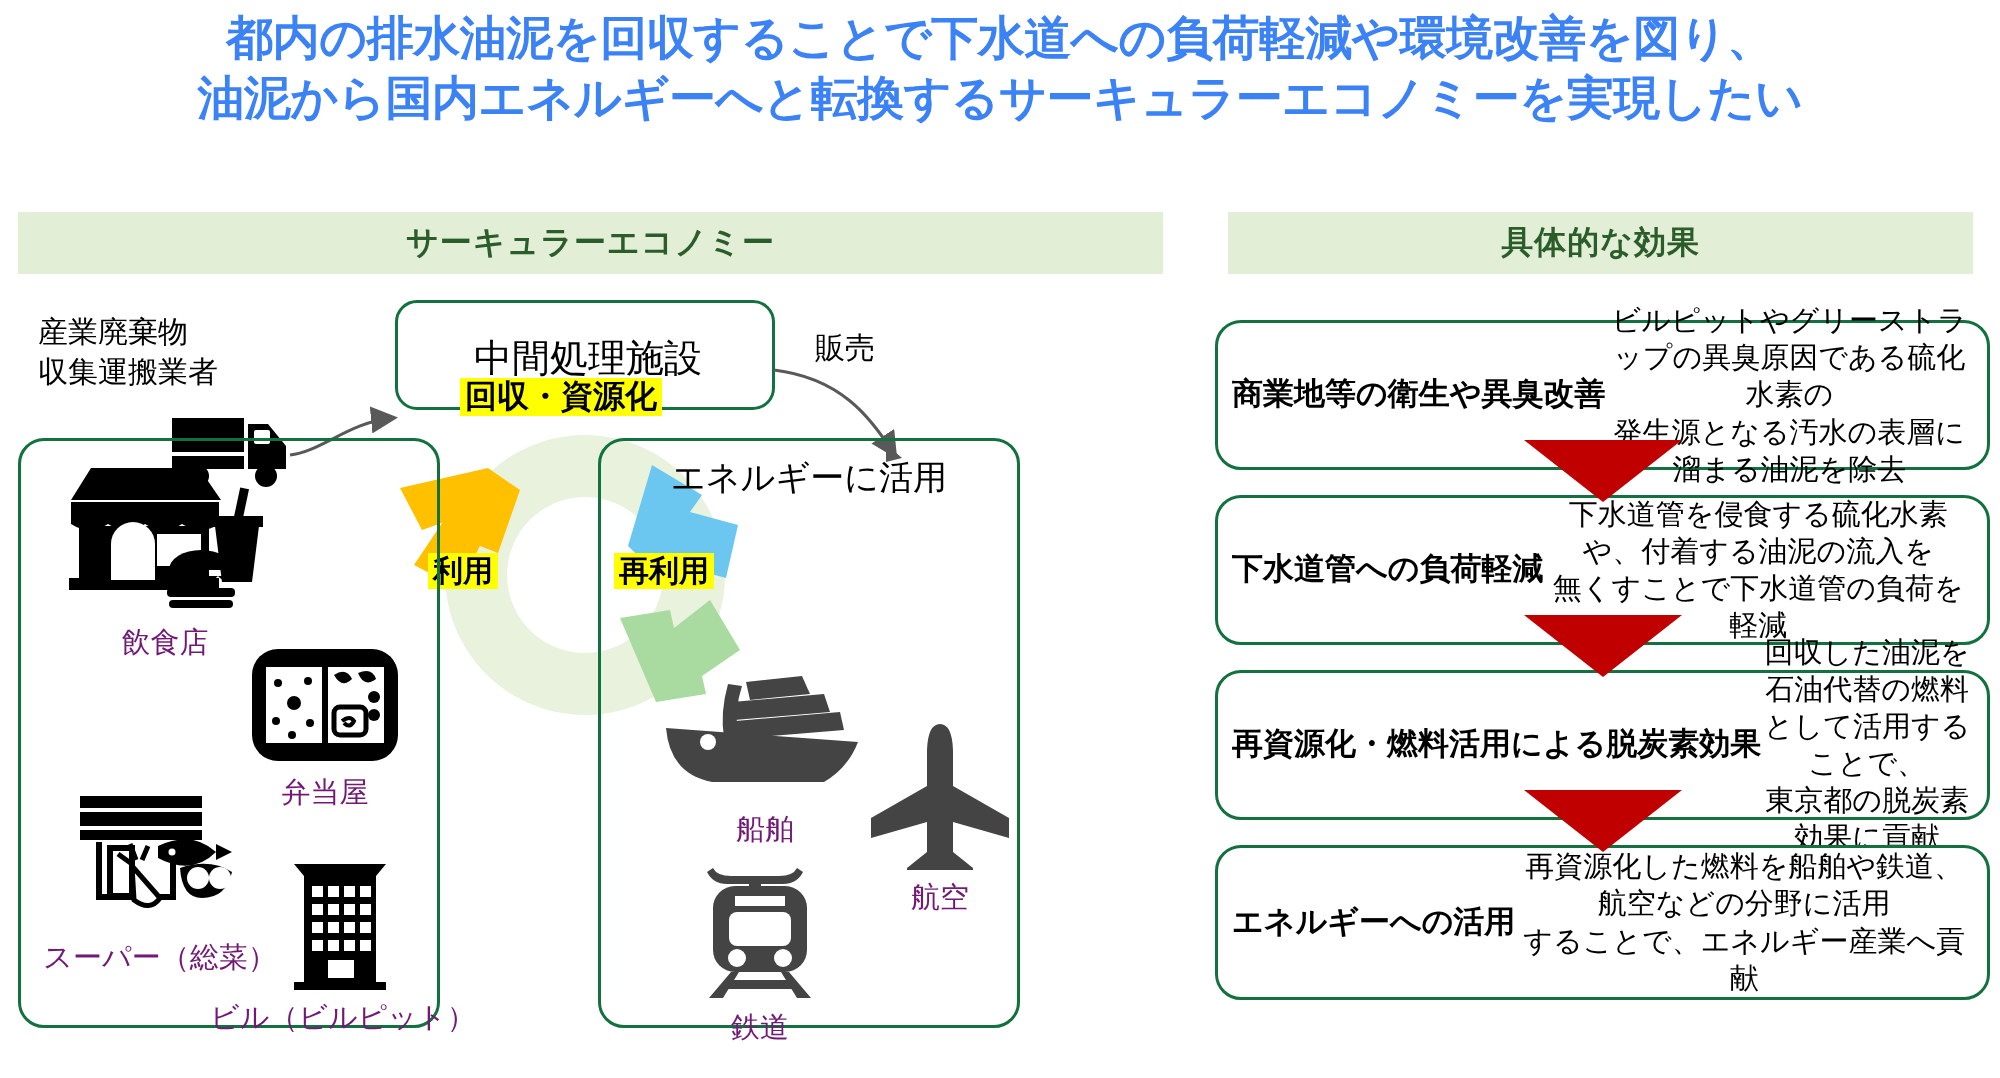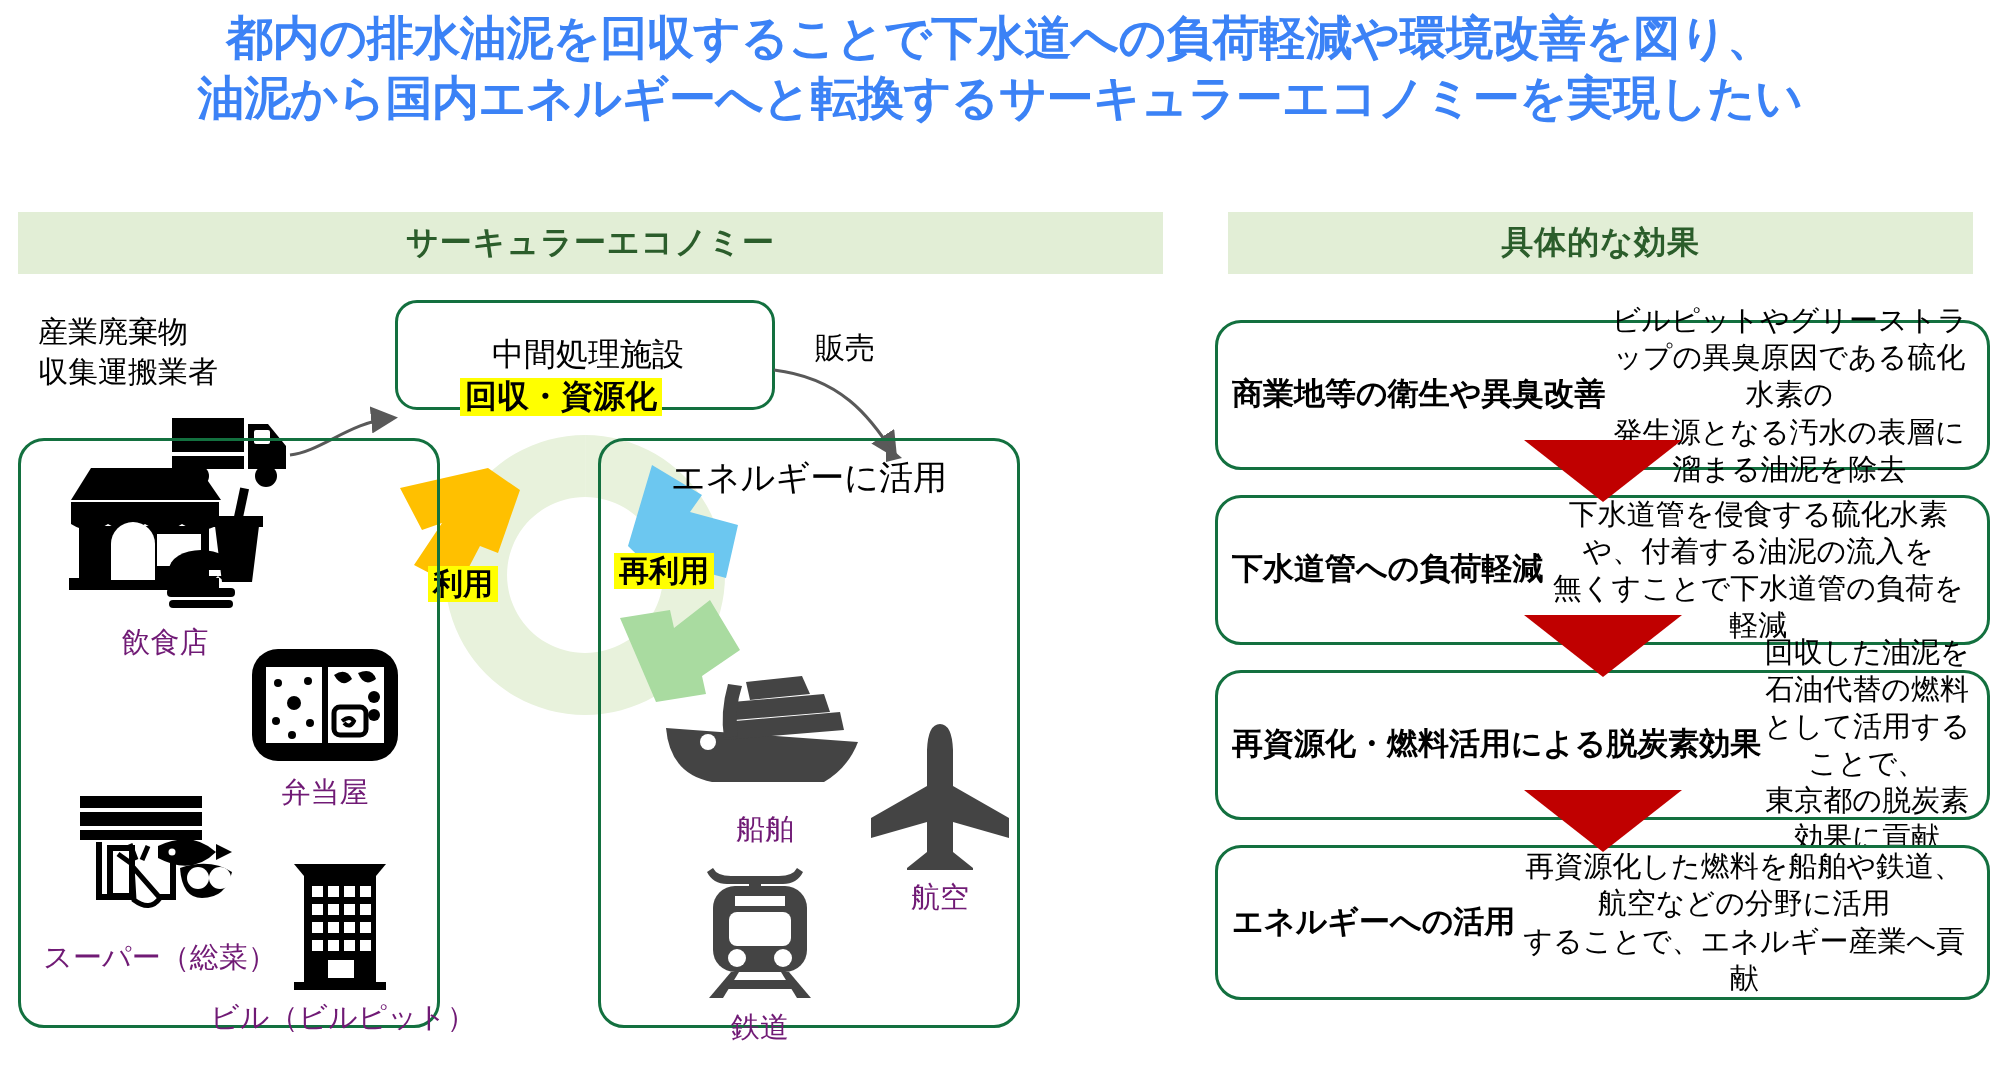--- a/index.html
+++ b/index.html
@@ -54,37 +54,37 @@
     border: 3px solid #13703f;
     border-radius: 26px;
     background: transparent;
   }
   #box-midfac   { left: 395px; top: 0px;   width: 380px; height: 110px; border-radius: 22px; }
   #box-sources  { left: 18px;  top: 138px; width: 422px; height: 590px; }
   #box-energy   { left: 598px; top: 138px; width: 422px; height: 590px; }
 
   .box-title {
     position: absolute; width: 100%; text-align: center;
-    font-size: 32px; color: #000; padding-left: 6px;
+    font-size: 38px; color: #000; padding-left: 6px;
   }
   #midfac-title { left: 0; top: 30px; }
   #energy-title { left: 598px; top: 155px; width: 422px; text-align: center; font-size: 34px; color: #000; position: absolute; }
 
   
   .hl {
     position: absolute;
     background: #ffff00;
     color: #000;
     font-weight: 700;
     padding: 1px 5px;
     line-height: 1.12;
     white-space: nowrap;
   }
   #hl-recycle { left: 460px; top: 78px;  font-size: 32px; }
-  #hl-use     { left: 428px; top: 266px; font-size: 30px; }
+  #hl-use     { left: 428px; top: 253px; font-size: 30px; }
   #hl-reuse   { left: 614px; top: 253px; font-size: 30px; }
 
   
   #cycle-svg { position: absolute; left: 370px; top: 60px; width: 430px; height: 440px; }
 
   
   .icon-cell { position: absolute; text-align: center; }
   .icon-cell .cap {
     font-size: 29px; color: #701a75; margin-top: 4px; white-space: nowrap;
   }

